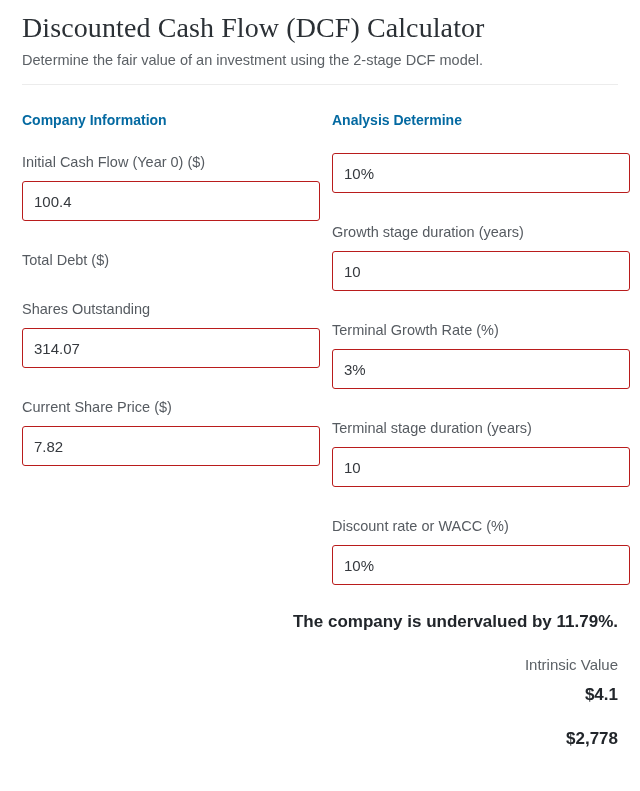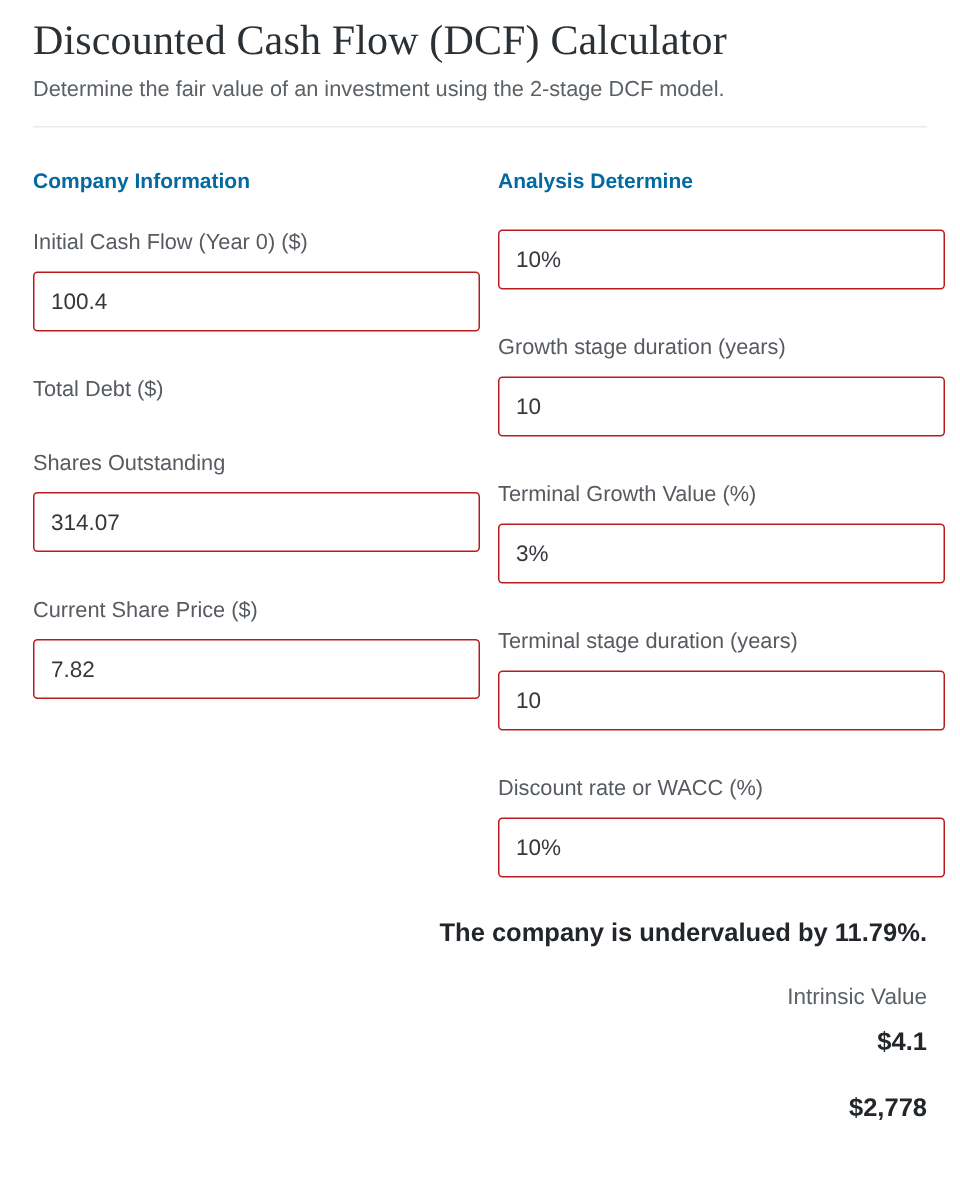--- a/index.html
+++ b/index.html
@@ -167,21 +167,21 @@
       <div class="field">
         <input class="field-input" type="text" value="10%" style="">
       </div>
 
       <div class="field">
         <label class="field-label">Growth stage duration (years)</label>
         <input class="field-input" type="text" value="10" style="">
       </div>
 
       <div class="field">
-        <label class="field-label">Terminal Growth Value (%)</label>
+        <label class="field-label">Terminal Growth Rate (%)</label>
         <input class="field-input" type="text" value="3%" style="">
       </div>
 
       <div class="field">
         <label class="field-label">Terminal stage duration (years)</label>
         <input class="field-input" type="text" value="10" style="">
       </div>
 
       <div class="field">
         <label class="field-label">Discount rate or WACC (%)</label>

